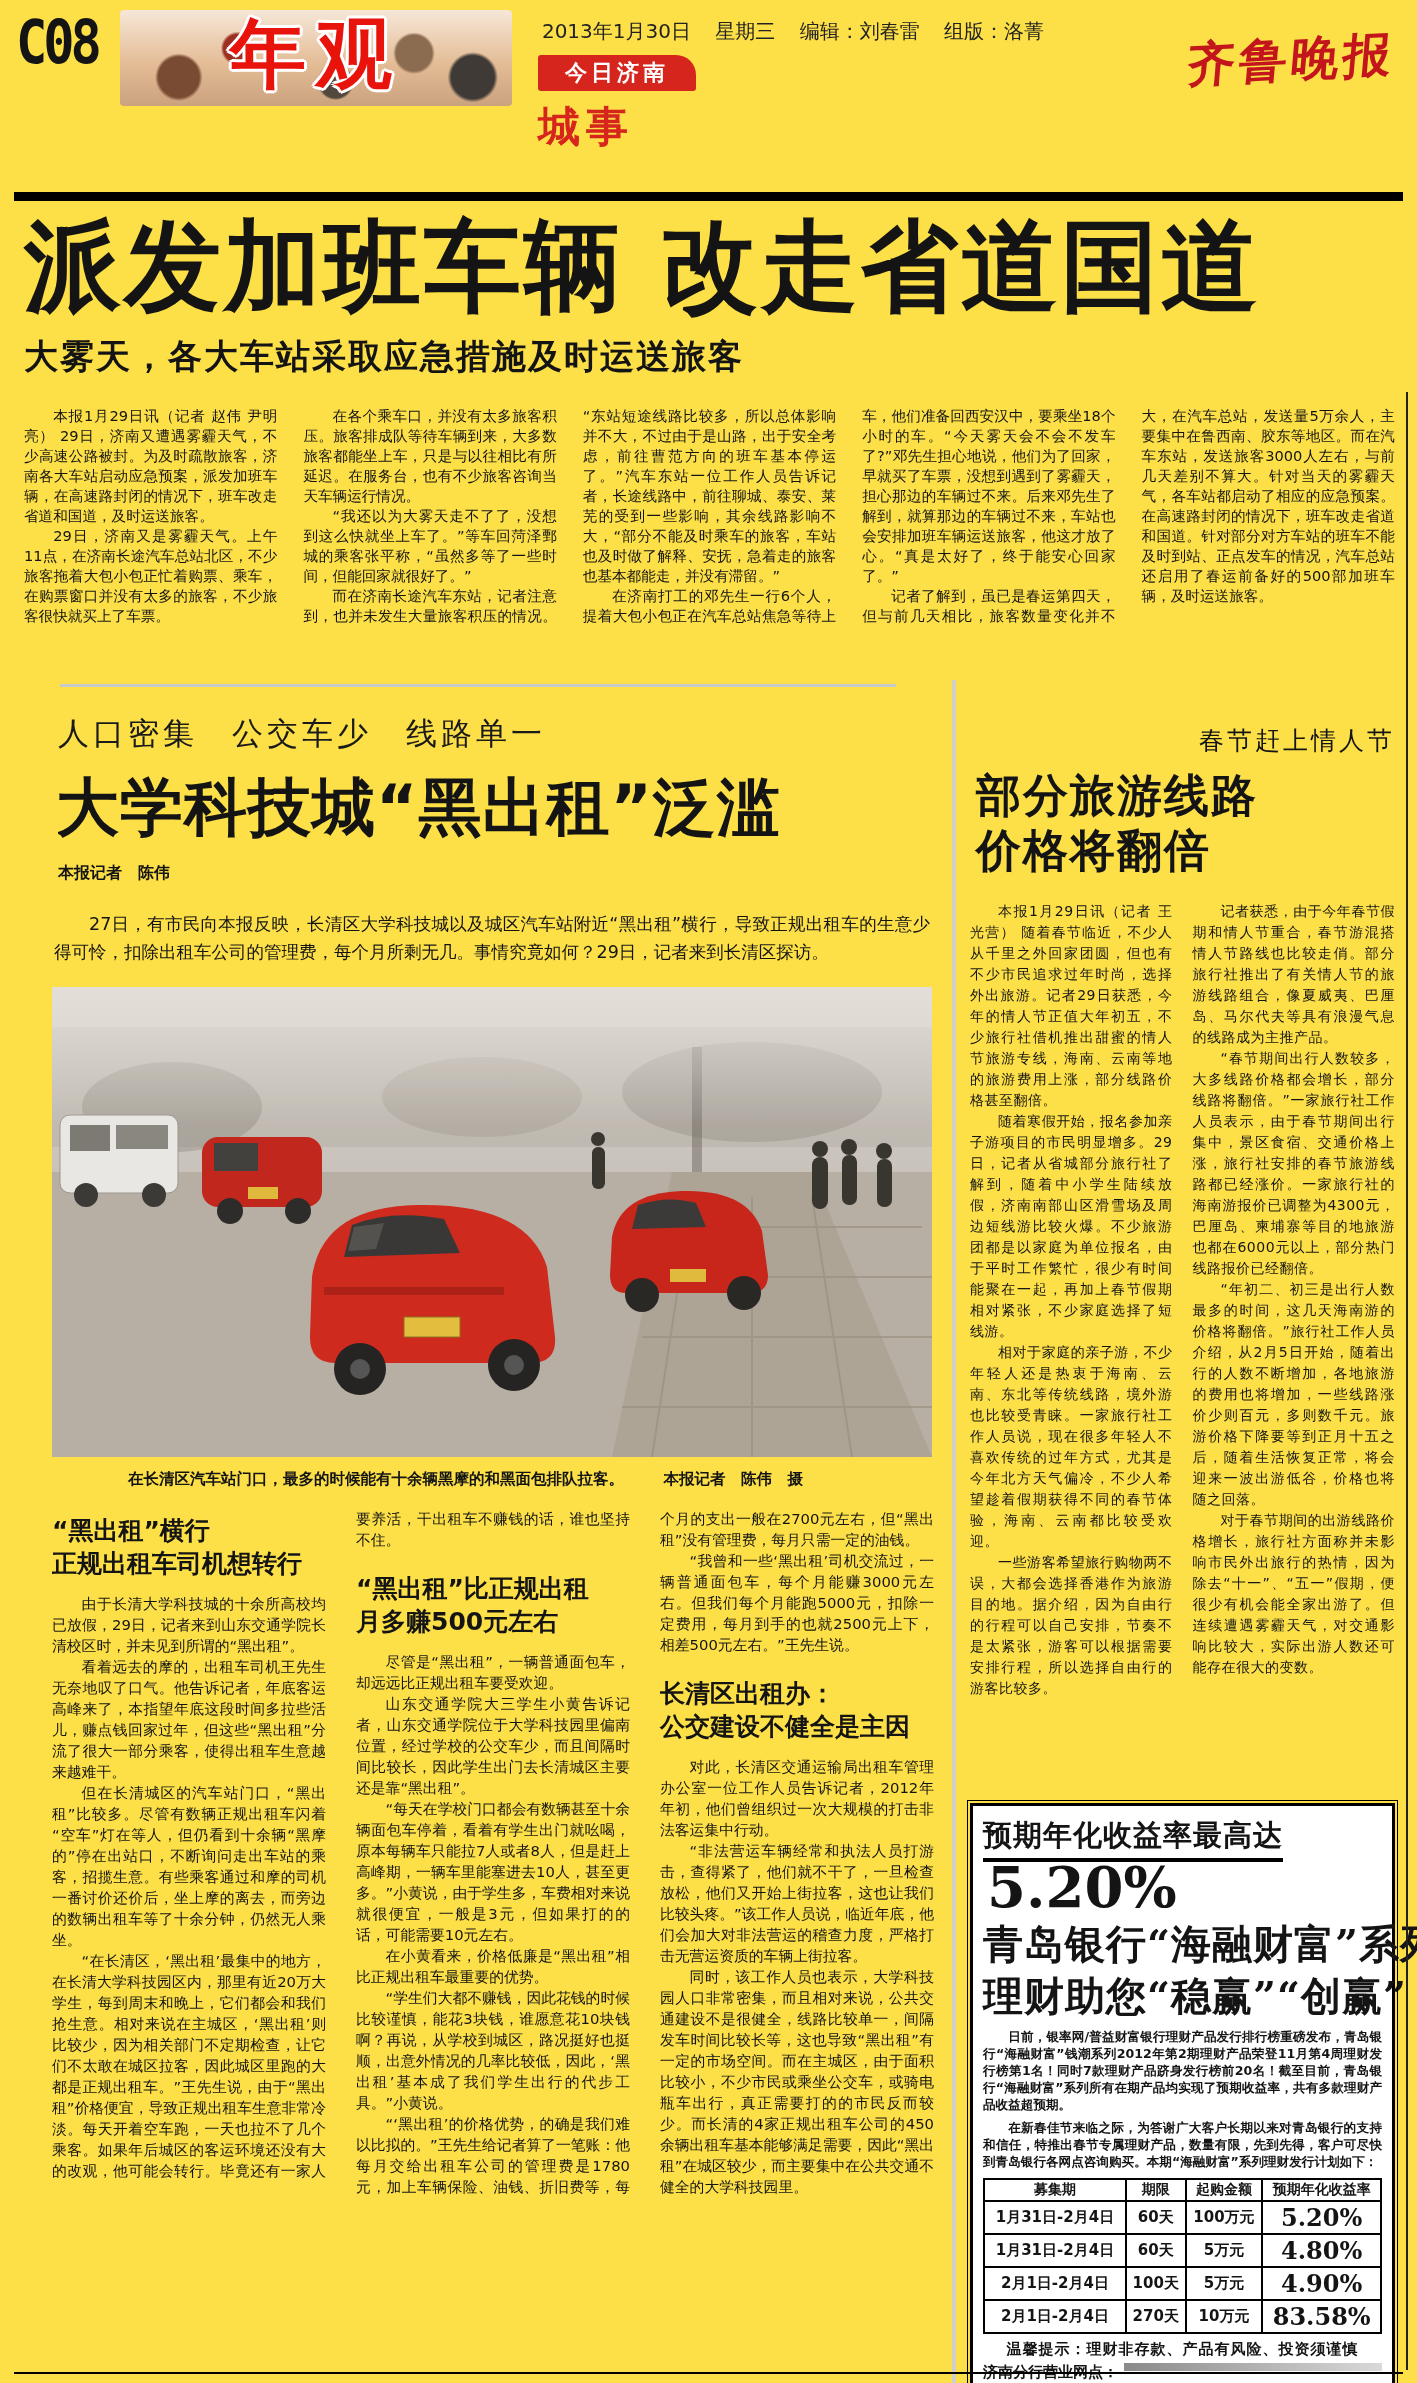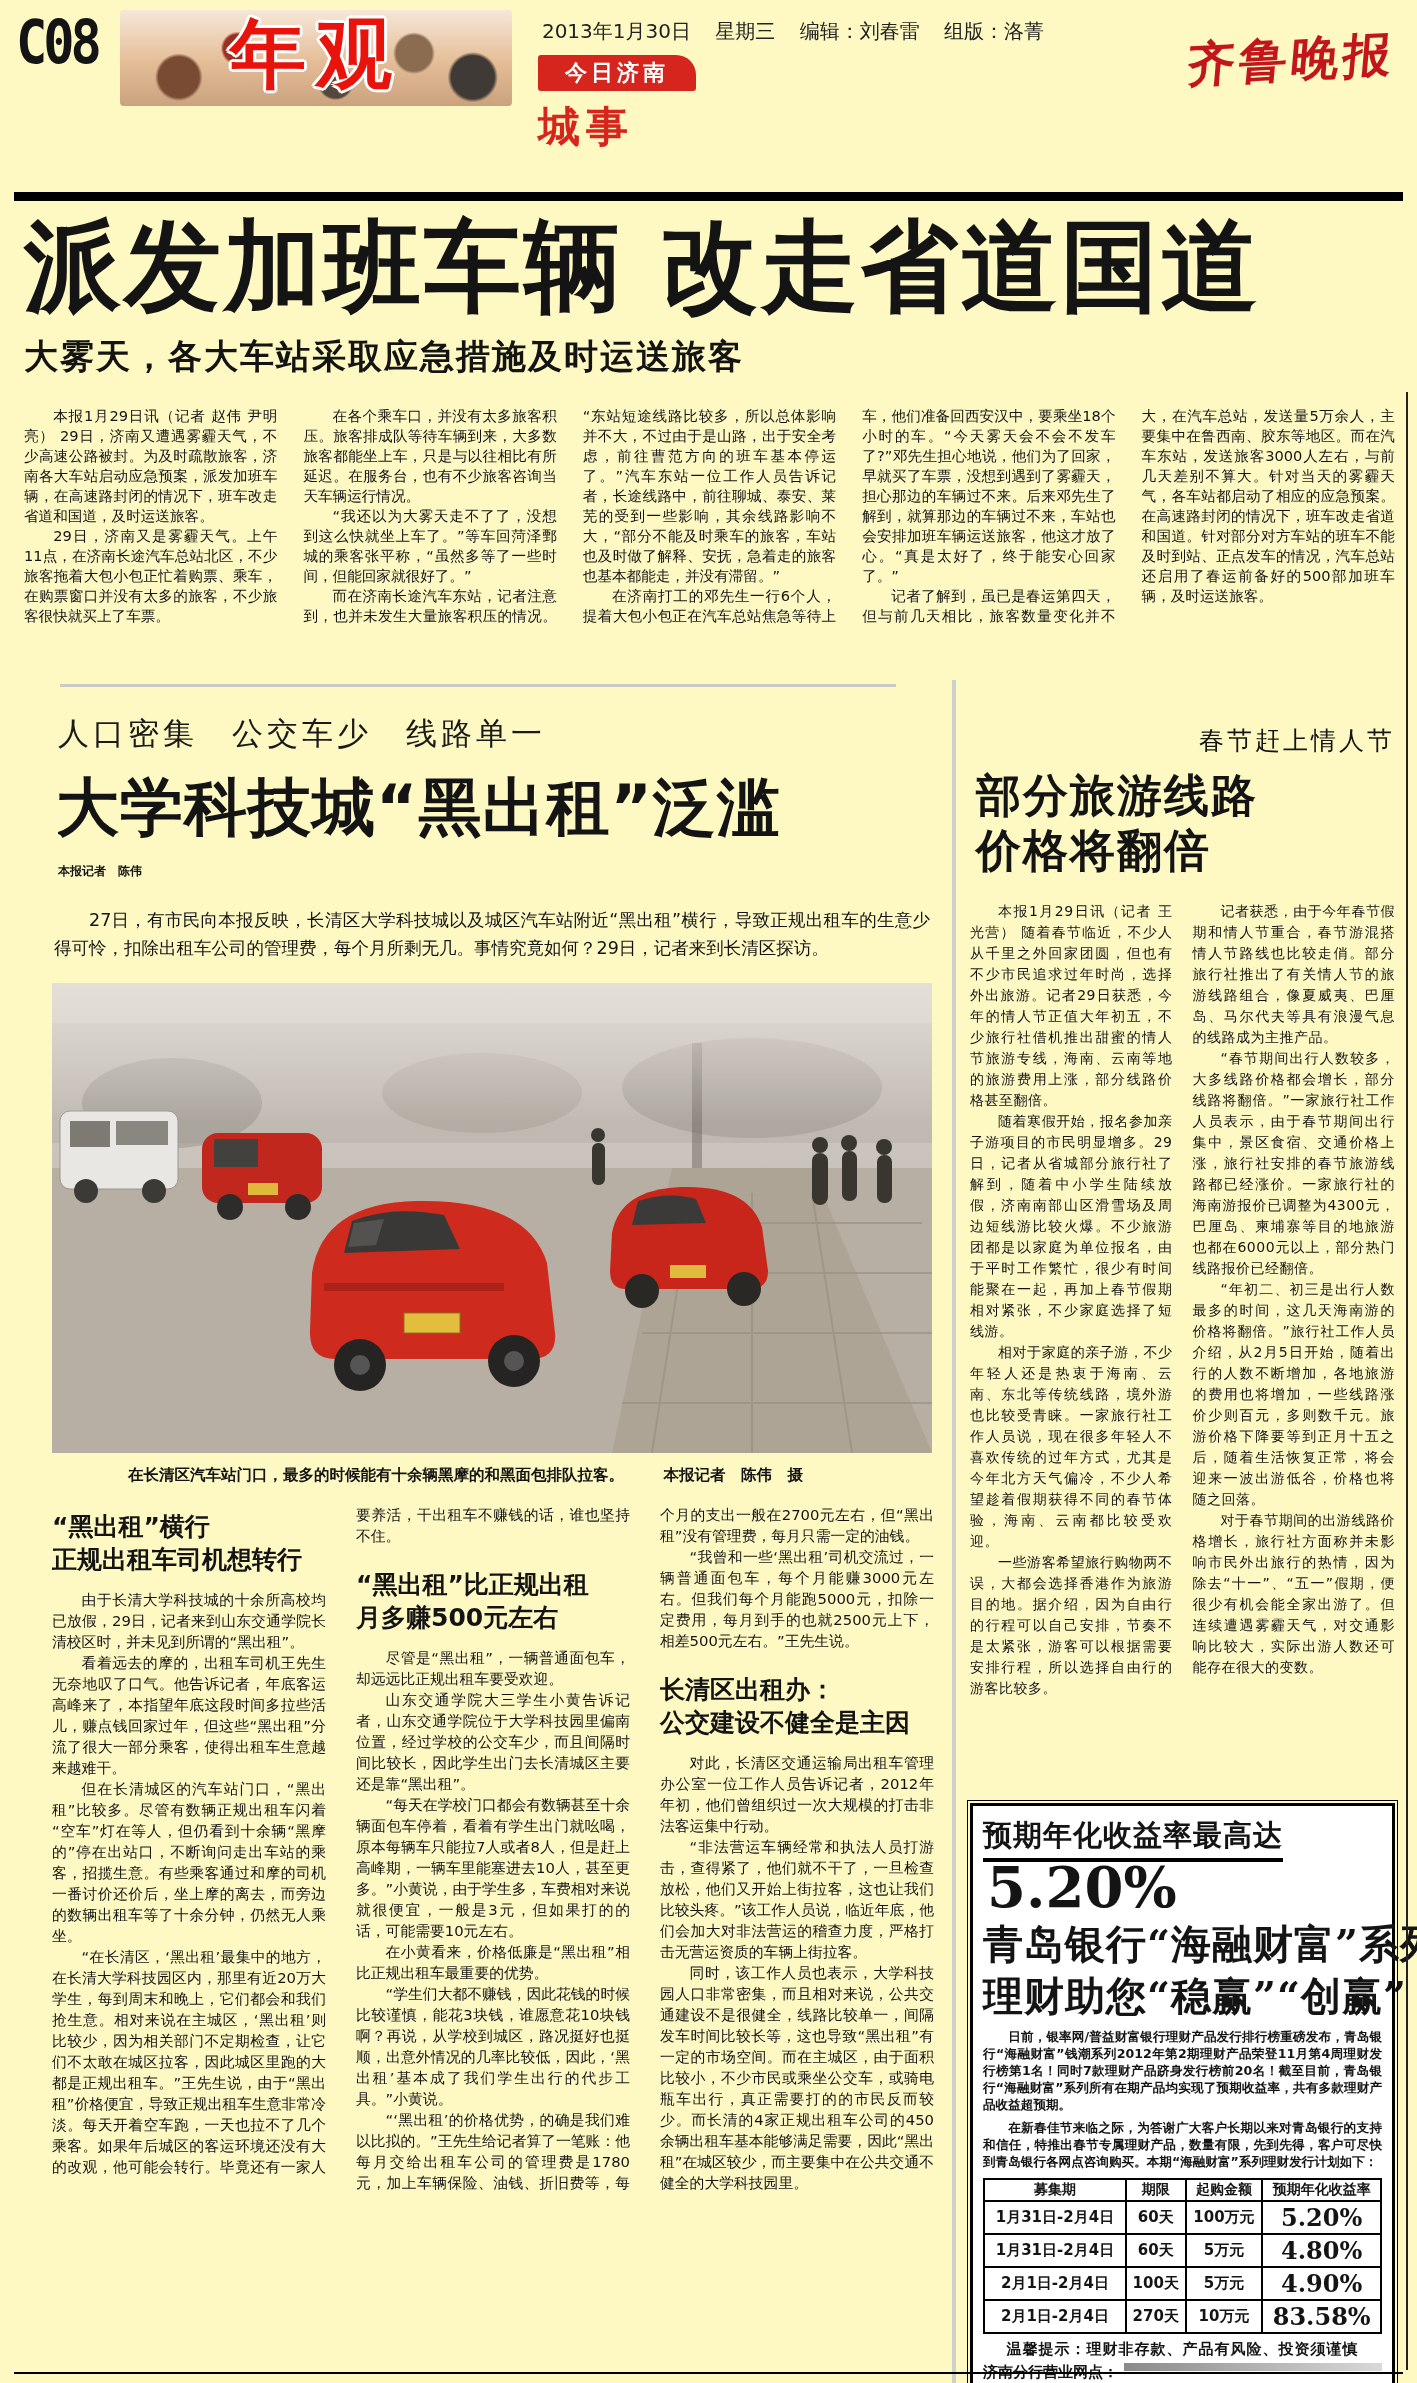--- a/index.html
+++ b/index.html
@@ -1,16 +1,16 @@
 <!DOCTYPE html>
 <html lang="zh"><head>
 <meta charset="utf-8">
 <style>
   html,body{margin:0;padding:0;background:#888;}
-  .page{position:relative;width:1417px;height:2383px;background:#fef9c3;margin:0 auto;
+  .page{position:relative;width:1417px;height:2383px;background:#fde047;margin:0 auto;
         font-family:"DejaVu Sans","Liberation Sans",sans-serif;color:#141414;overflow:hidden;}
   
   .header{display:flex;align-items:flex-start;padding:10px 22px 0 16px;height:192px;box-sizing:border-box;}
   .page-code{font-size:52px;font-weight:900;letter-spacing:-4px;line-height:1;margin-top:6px;
              font-family:"DejaVu Sans Mono","Liberation Mono",monospace;transform:scaleY(1.15);}
   .banner{position:relative;width:392px;height:96px;margin-left:22px;border-radius:4px;overflow:hidden;
           background:
            radial-gradient(circle at 15% 70%, #7a4b33 0 6%, transparent 7%),
            radial-gradient(circle at 30% 40%, #9c2f22 0 5%, transparent 6%),
            radial-gradient(circle at 55% 75%, #54483e 0 7%, transparent 8%),
@@ -38,21 +38,21 @@
   .lead-body{margin-top:26px;height:268px;column-count:5;column-gap:26px;overflow:hidden;}
   .body-p{margin:0;text-indent:2em;font-size:14.6px;line-height:20px;text-align:justify;}
   
   .main{display:flex;padding:0 22px 0 24px;margin-top:6px;}
   .left-col{width:912px;flex:none;}
   .right-col{flex:1;margin-left:16px;border-left:4px solid #cfcfcd;padding-left:14px;min-width:0;}
   .section-rule{height:3px;background:#c9c9c7;margin:4px 40px 26px 36px;}
   .kicker{font-size:31px;letter-spacing:4px;color:#1a1a1a;margin:0 0 10px 34px;}
   .kicker span{margin-right:34px;}
   .taxi-headline{font-size:63px;font-weight:900;letter-spacing:1px;margin:6px 0 12px 32px;white-space:nowrap;}
-  .byline{font-size:12px;font-weight:bold;margin:10px 0 26px 34px;}
+  .byline{font-size:16px;font-weight:bold;margin:10px 0 26px 34px;}
   .intro{font-size:17.5px;line-height:1.62;text-align:justify;text-indent:2em;margin:0 6px 20px 30px;}
   .photo-wrap{margin:2px 4px 0 28px;}
   .photo-wrap svg{display:block;width:880px;height:470px;}
   .caption{font-size:15.5px;font-weight:bold;margin:12px 0 18px 104px;}
   .caption .credit{margin-left:34px;}
   .taxi-cols{height:818px;column-count:3;column-gap:30px;margin:10px 2px 0 28px;overflow:hidden;}
   .taxi-cols .body-p{font-size:14.8px;line-height:21px;}
   .col-subhead{font-size:25px;font-weight:900;line-height:1.35;margin:6px 0 12px;break-inside:avoid;}
   .col-subhead span{display:block;}
   .taxi-cols .col-subhead:not(:first-child){margin-top:22px;}

